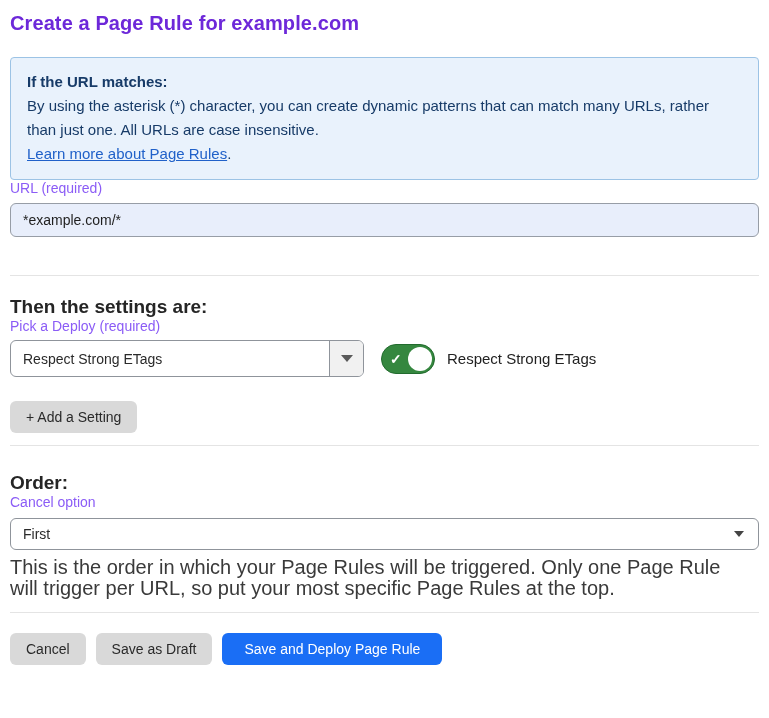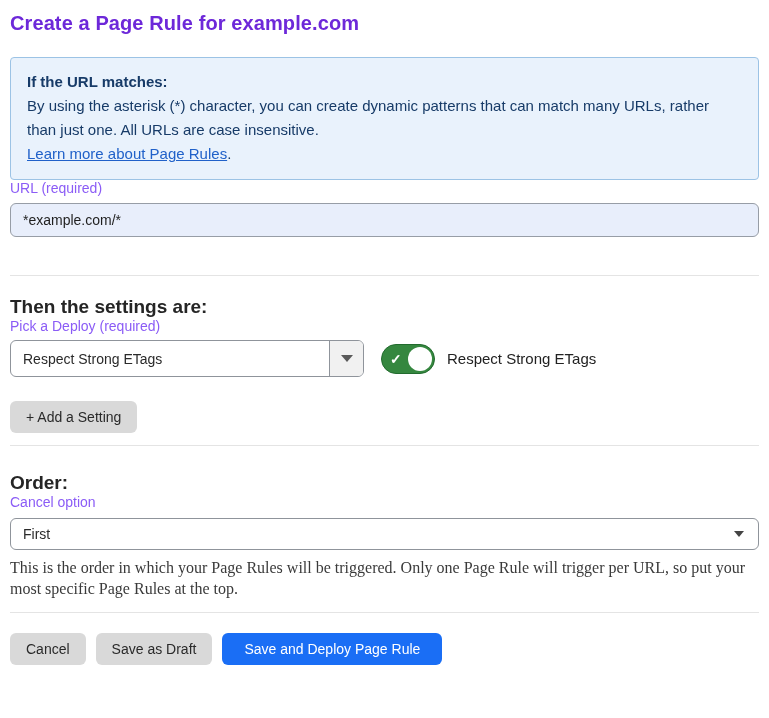--- a/index.html
+++ b/index.html
@@ -166,25 +166,24 @@
     cursor: pointer;
   }
   .order-select .tri-down {
     border-left-width: 5px;
     border-right-width: 5px;
     border-top-width: 6px;
     border-top-color: #444444;
   }
   .help-text {
     margin-top: 7px;
-    font-size: 16px;
+    font-size: 20px;
     line-height: 21px;
     color: #3a3a3a;
     max-width: 740px;
-    font-family: Liberation Serif, serif;
   }
   .divider-3 { margin-top: 13px; }
   .footer {
     margin-top: 20px;
     display: flex;
     align-items: center;
   }
   .footer .btn { margin-right: 10px; }
   .btn-primary {
     background: #1a6ef5;

